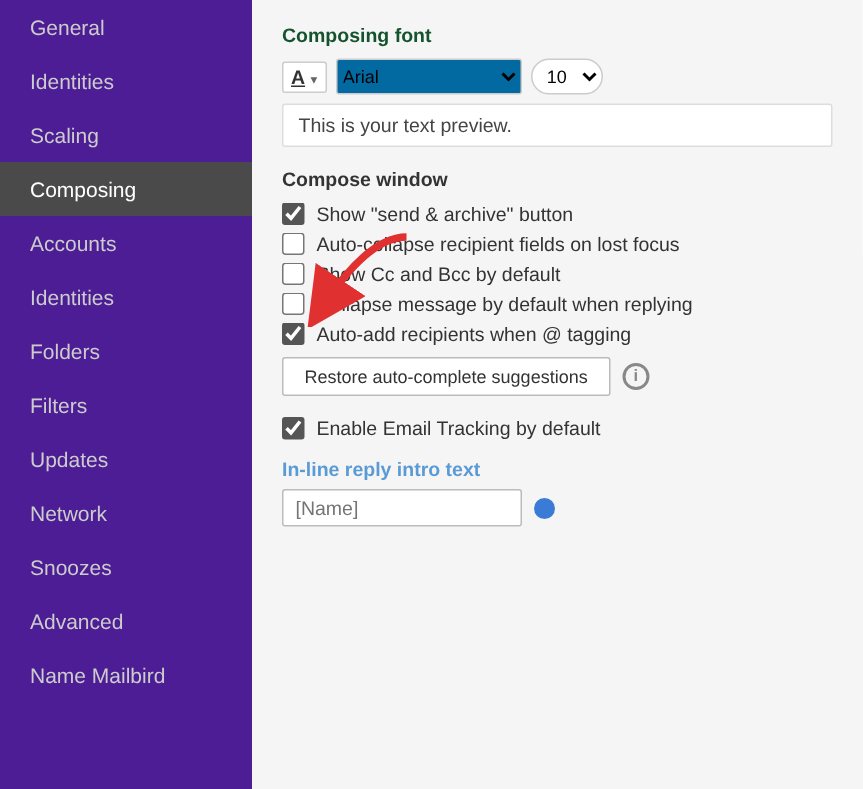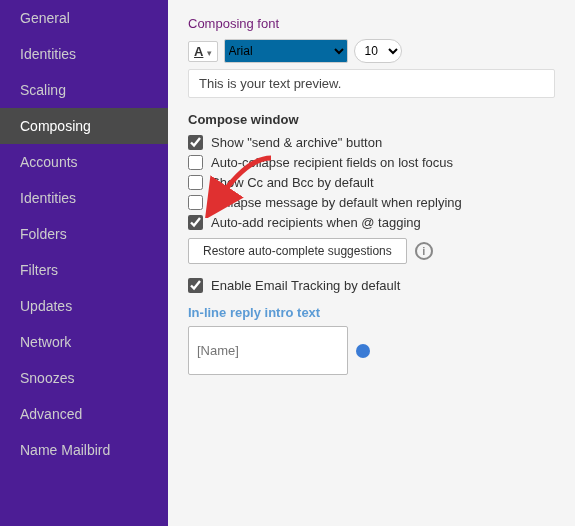--- a/index.html
+++ b/index.html
@@ -33,22 +33,22 @@
       flex: 1;
       padding: 16px 20px;
       background: #f5f5f5;
       overflow-y: auto;
       position: relative;
     }
 
     
     .section-title {
       font-size: 13px;
-      font-weight: 400;
-      color: #701a75;
+      font-weight: 700;
+      color: #14532d;
       margin-bottom: 8px;
     }
 
     
     .font-row {
       display: flex;
       align-items: center;
       gap: 6px;
       margin-bottom: 6px;
     }
@@ -160,21 +160,21 @@
       margin-top: 12px;
       margin-bottom: 6px;
     }
     .inline-reply-row {
       display: flex;
       align-items: center;
       gap: 8px;
     }
     .inline-reply-input {
       border: 1px solid #bbb;
-      padding: 16px 8px;
+      padding: 4px 8px;
       font-size: 13px;
       color: #aaa;
       border-radius: 2px;
       width: 160px;
       background: #fff;
     }
     .blue-dot {
       width: 14px;
       height: 14px;
       border-radius: 50%;

